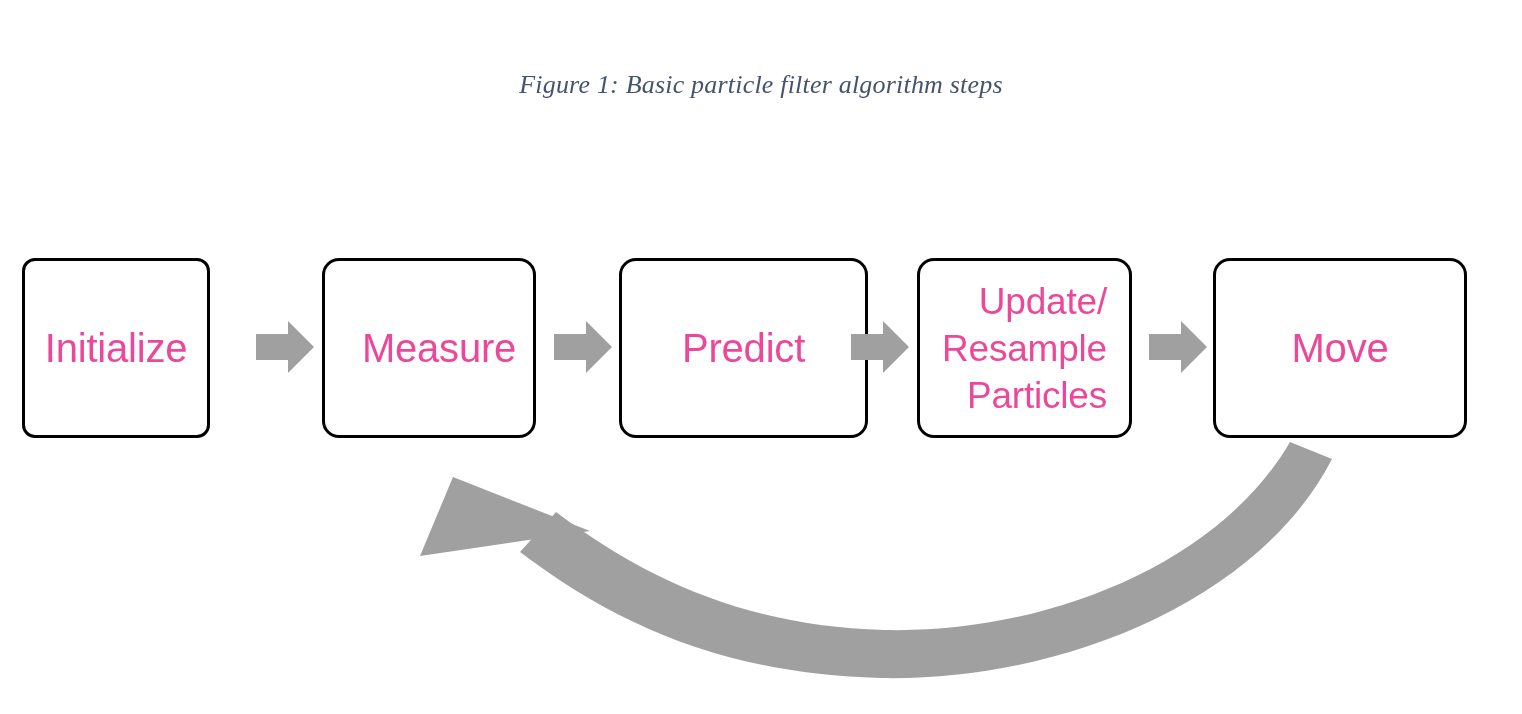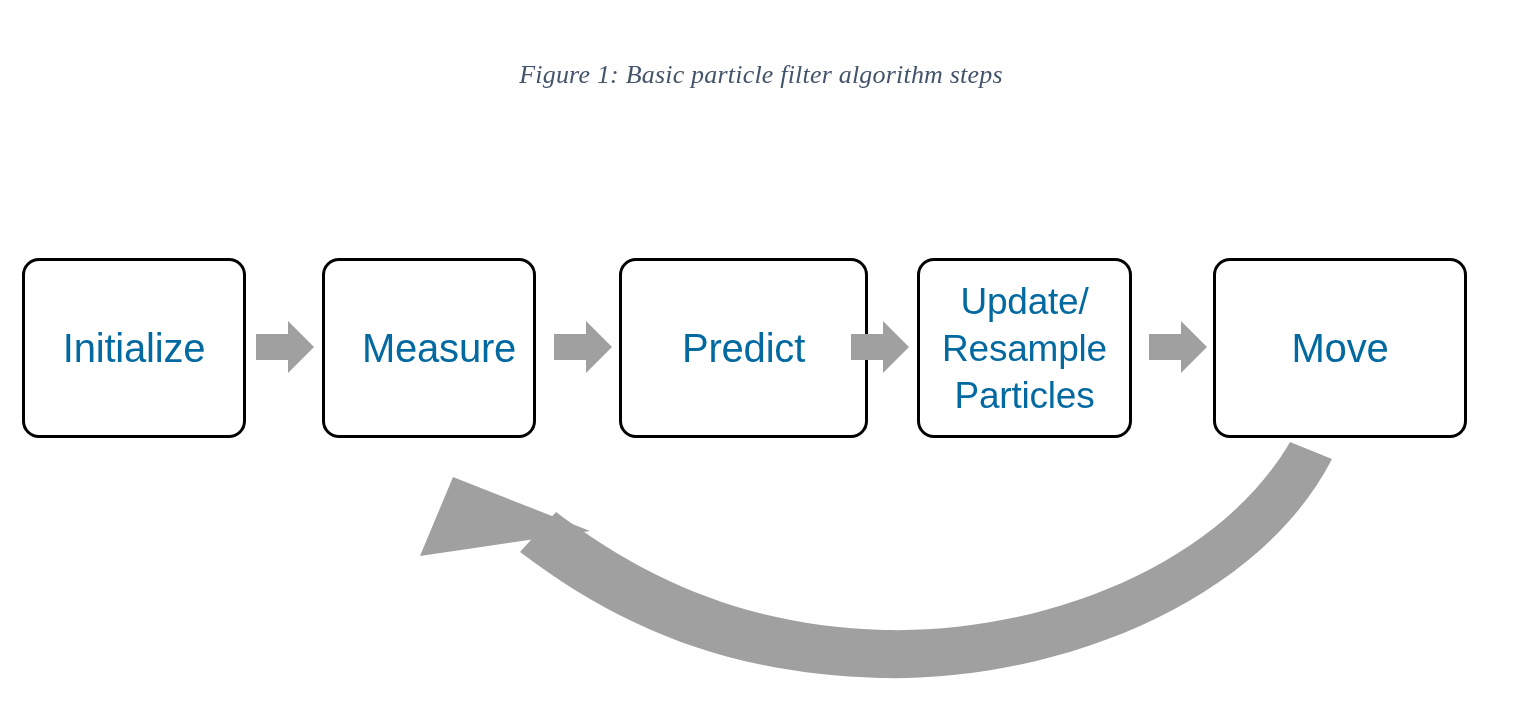--- a/index.html
+++ b/index.html
@@ -11,21 +11,21 @@
     position: relative;
     width: 1522px;
     height: 714px;
     background: #ffffff;
     overflow: hidden;
     font-family: "Liberation Sans", sans-serif;
   }
   #figure-caption {
     position: absolute;
     left: 0;
-    top: 60px;
+    top: 70px;
     width: 1522px;
     text-align: center;
     font-family: "Liberation Serif", serif;
     font-style: italic;
     font-size: 26px;
     color: #44546A;
     letter-spacing: 0.2px;
     white-space: nowrap;
   }
   .flow-box {
@@ -37,22 +37,22 @@
     border-radius: 17px;
     background: #ffffff;
     display: flex;
     align-items: center;
     justify-content: center;
   }
   .flow-box-label {
     font-family: "Liberation Sans", sans-serif;
     font-size: 40px;
     line-height: 48px;
-    color: #0369a1;
-    text-align: center;
+    color: #ec4899;
+    text-align: right;
     white-space: pre-line;
     letter-spacing: -0.2px;
   }
   .flow-box-label.multiline {
     font-size: 37px;
     line-height: 47px;
   }
   .step-arrow {
     position: absolute;
     top: 321px;
@@ -68,21 +68,21 @@
     pointer-events: none;
   }
 </style>
 </head>
 <body>
 
 <div id="page">
 
   <div id="figure-caption">Figure 1: Basic particle filter algorithm steps</div>
 
-  <div class="flow-box" style="left:22px; width:224px;">
+  <div class="flow-box" style="left:22px; width:188px;border-radius:13px;">
     <div class="flow-box-label">Initialize</div>
   </div>
 
   <div class="flow-box" style="left:322px; width:214px;padding-left:20px;">
     <div class="flow-box-label">Measure</div>
   </div>
 
   <div class="flow-box" style="left:619px; width:249px;">
     <div class="flow-box-label">Predict</div>
   </div>

